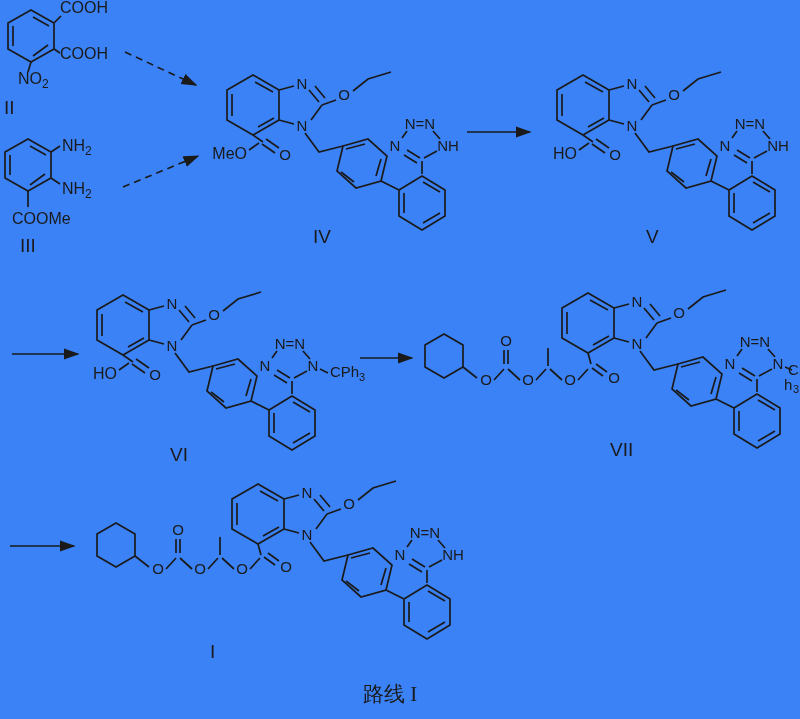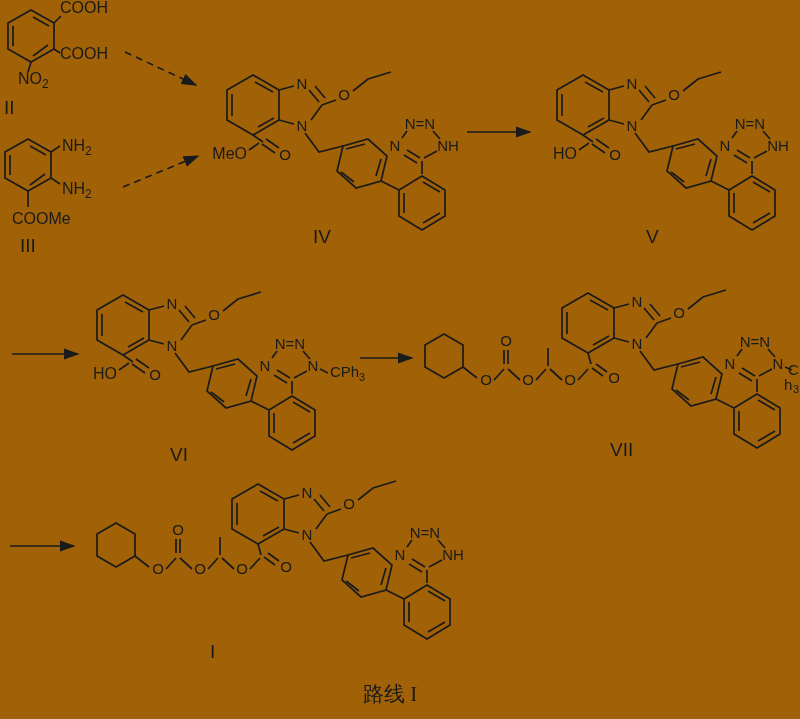--- a/index.html
+++ b/index.html
@@ -1,16 +1,16 @@
 <!DOCTYPE html>
 <html><head>
 <meta charset="utf-8">
 <style>
   html,body{margin:0;padding:0;background:#ffffff;}
-  .page{position:relative;width:800px;height:719px;background:#a16207;overflow:hidden;}
+  .page{position:relative;width:800px;height:719px;background:#3b82f6;overflow:hidden;}
   svg{display:block;}
   .bond{stroke:#1a1a1a;stroke-width:1.7;fill:none;}
   .arrow{stroke:#1a1a1a;stroke-width:1.6;fill:none;}
   .dashed{stroke-dasharray:7 5;}
   text{fill:#1a1a1a;font-family:"Liberation Sans",sans-serif;}
   .atom{font-size:15px;}
   .grp{font-size:16px;}
   .sub{font-size:11px;}
   .sub2{font-size:12px;}
   .cmpd{font-size:19px;}

